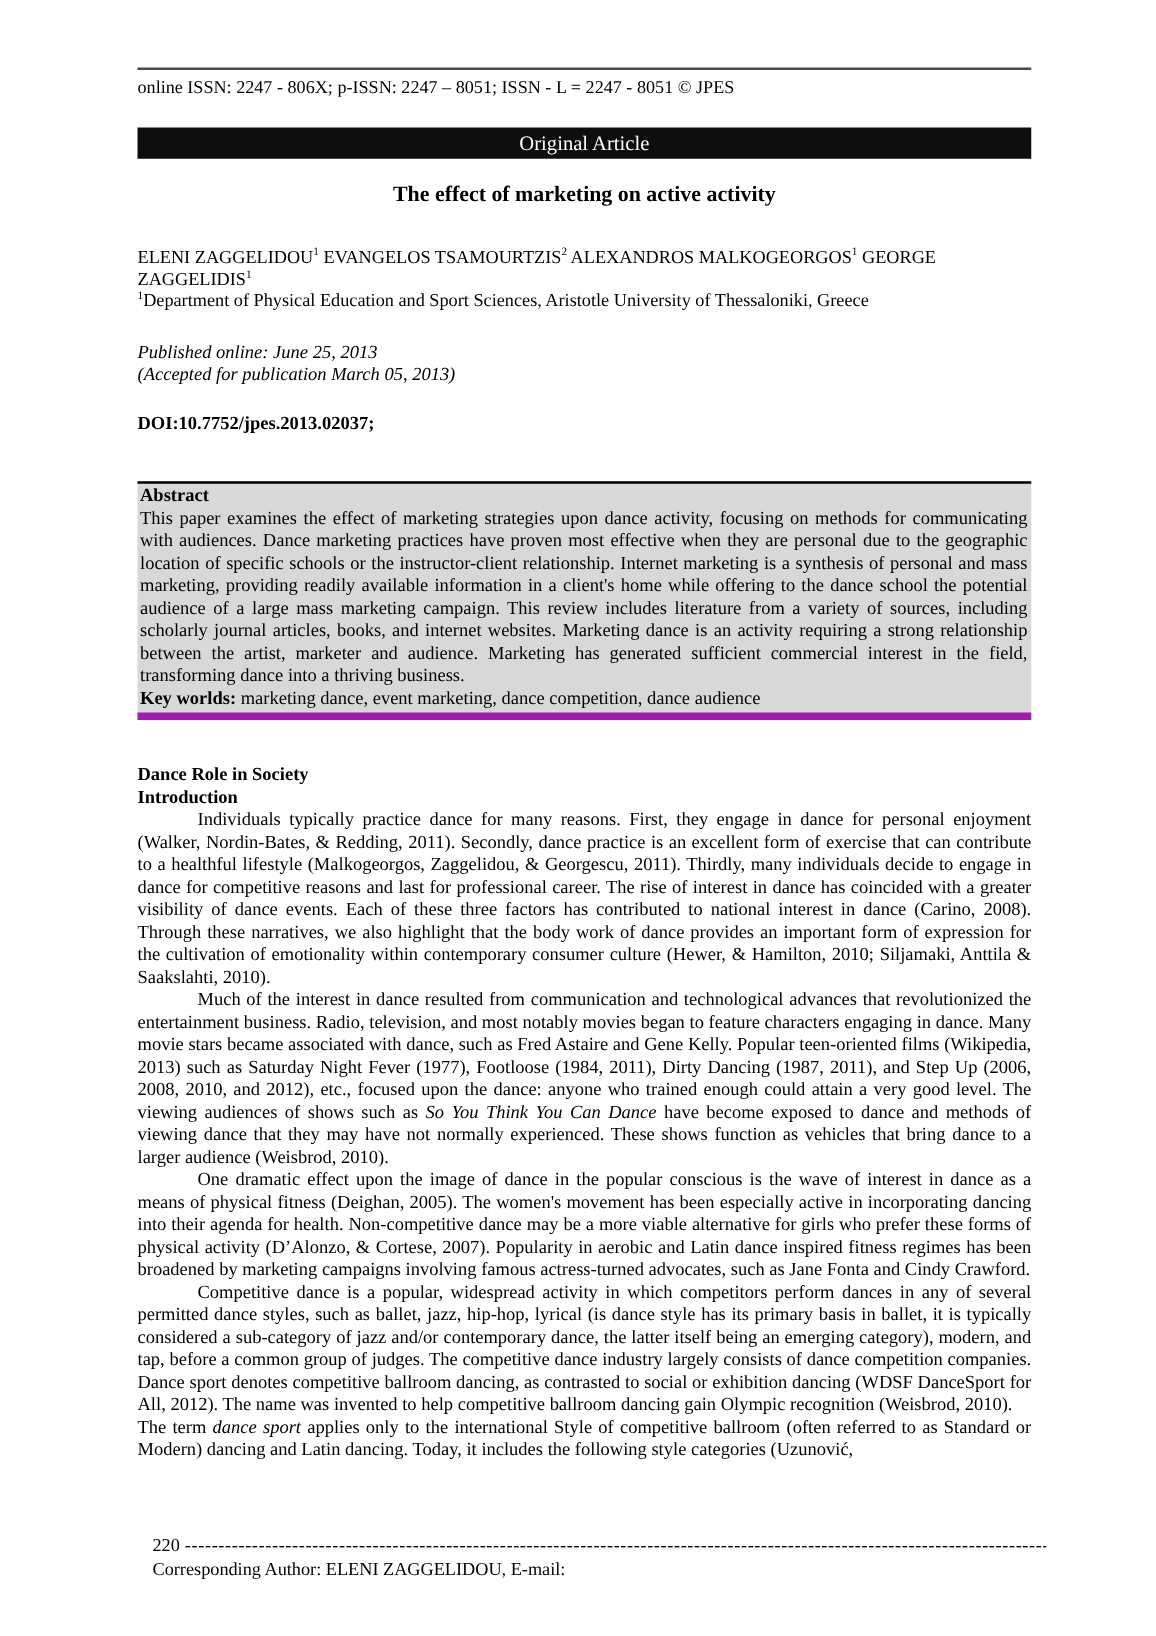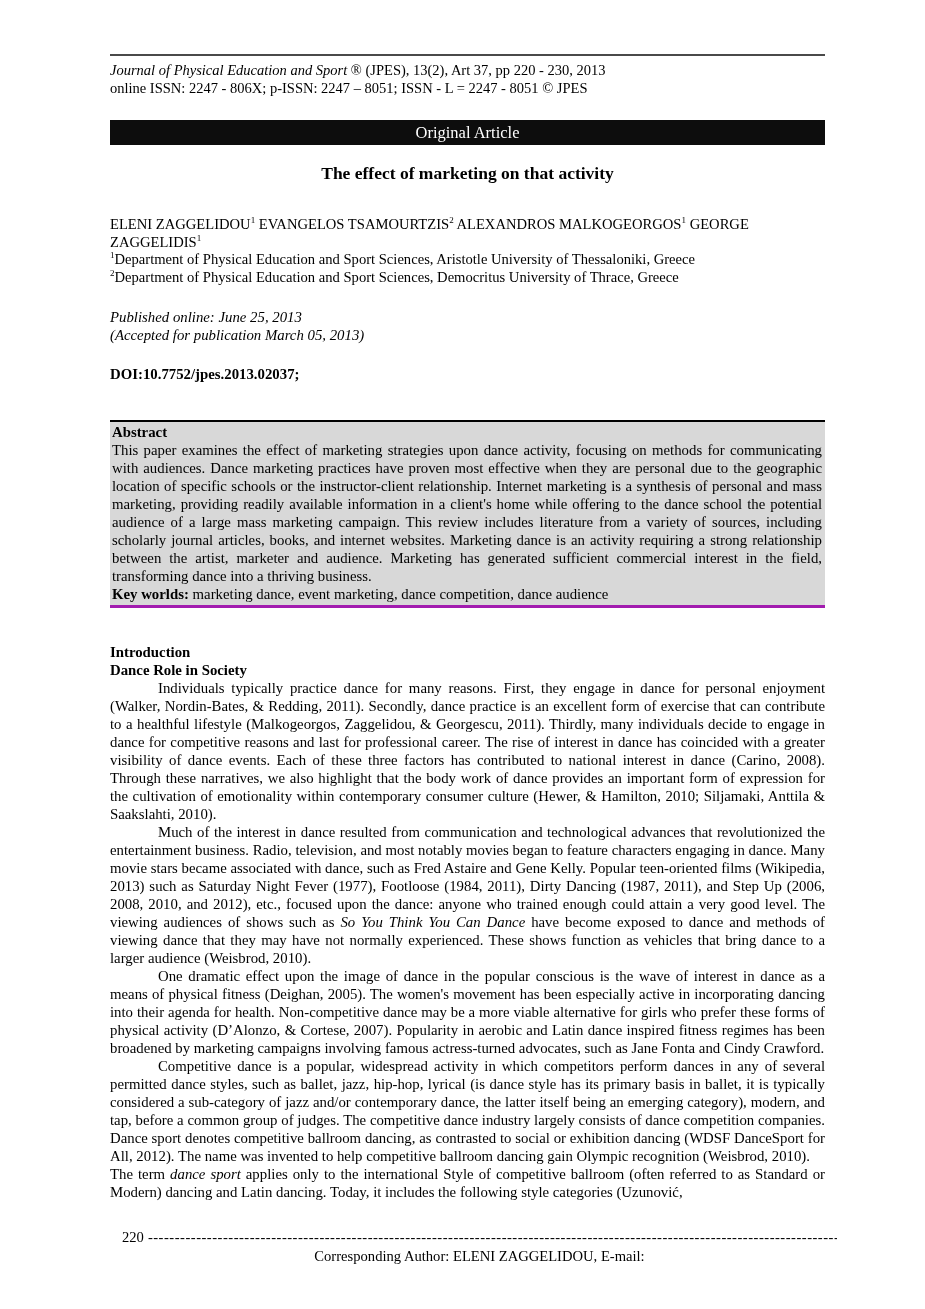--- a/index.html
+++ b/index.html
@@ -69,21 +69,21 @@
   }
   .doi {
     margin-top: 22px;
     font-weight: bold;
     font-size: 14.8px;
   }
   .abstract-box {
     margin-top: 37px;
     background: #d8d8d8;
     border-top: 2px solid #000000;
-    border-bottom: 3px solid #a21caf;
+    border-bottom: 6px solid #a21caf;
     padding: 1px 3px 2px 2px;
     font-size: 14.8px;
     line-height: 18px;
   }
   .just { text-align: justify; }
   .body-text {
     margin-top: 35px;
     font-size: 14.8px;
     line-height: 18px;
   }
@@ -101,66 +101,63 @@
     display: flex;
     white-space: nowrap;
   }
   .dash-line .num { flex: 0 0 auto; padding-right: 4px; }
   .dash-line .dashes {
     flex: 1 1 auto;
     overflow: hidden;
     letter-spacing: 0.5px;
   }
   .corresponding {
-    text-align: center;
     margin-top: 1px;
   }
 </style>
 </head>
 <body>
 
 <div class="page">
   <div class="content">
 
     <div class="top-rule"></div>
 
     <div class="journal-header">
-      <div><span class="italic">Journal of Physical Education and Sport </span><span>® (JPES), 13(2), Art 37,  pp 220 - 230, 2013</span></div>
       <div>online ISSN: 2247 - 806X; p-ISSN: 2247 – 8051; ISSN - L = 2247 - 8051 © JPES</div>
     </div>
 
     <div class="banner">
       <span>Original Article</span>
     </div>
 
-    <h1 class="title">The effect of marketing on that activity</h1>
+    <h1 class="title">The effect of marketing on active activity</h1>
 
     <div class="authors"><span>ELENI ZAGGELIDOU</span><sup>1</sup><span> EVANGELOS TSAMOURTZIS</span><sup>2</sup><span> ALEXANDROS MALKOGEORGOS</span><sup>1</sup><span> GEORGE ZAGGELIDIS</span><sup>1</sup></div>
 
     <div class="affiliations">
       <div><sup>1</sup><span>Department of Physical Education and Sport Sciences, Aristotle University of Thessaloniki, Greece</span></div>
-      <div><sup>2</sup><span>Department of Physical Education and Sport Sciences, Democritus University of Thrace, Greece</span></div>
     </div>
 
     <div class="pub-block">
       <div>Published online: June 25,  2013</div>
       <div>(Accepted for publication March 05, 2013)</div>
     </div>
 
     <div class="doi">DOI:10.7752/jpes.2013.02037;</div>
 
     <div class="abstract-box">
       <div class="bold">Abstract</div>
       <div class="just">This paper examines the effect of marketing strategies upon dance activity, focusing on methods for communicating with audiences. Dance marketing practices have proven most effective when they are personal due to the geographic location of specific schools or the instructor-client relationship. Internet marketing is a synthesis of personal and mass marketing, providing readily available information in a client's home while offering to the dance school the potential audience of a large mass marketing campaign. This review includes literature from a variety of sources, including scholarly journal articles, books, and internet websites. Marketing dance is an activity requiring a strong relationship between the artist, marketer and audience. Marketing has generated sufficient commercial interest in the field, transforming dance into a thriving business.</div>
       <div><span class="bold">Key worlds:</span><span> marketing dance, event marketing, dance competition, dance audience</span></div>
     </div>
 
     <div class="body-text">
+      <div class="bold">Dance Role in Society</div>
       <div class="bold">Introduction</div>
-      <div class="bold">Dance Role in Society</div>
       <p class="indent just">Individuals typically practice dance for many reasons. First, they engage in dance for personal enjoyment (Walker, Nordin-Bates, &amp; Redding, 2011). Secondly, dance practice is an excellent form of exercise that can contribute to a healthful lifestyle (Malkogeorgos, Zaggelidou, &amp; Georgescu, 2011). Thirdly, many individuals decide to engage in dance for competitive reasons and last for professional career. The rise of interest in dance has coincided with a greater visibility of dance events. Each of these three factors has contributed to national interest in dance (Carino, 2008). Through these narratives, we also highlight that the body work of dance provides an important form of expression for the cultivation of emotionality within contemporary consumer culture (Hewer, &amp; Hamilton, 2010; Siljamaki, Anttila &amp; Saakslahti, 2010).</p>
       <p class="indent just"><span>Much of the interest in dance resulted from communication and technological advances that revolutionized the entertainment business. Radio, television, and most notably movies began to feature characters engaging in dance. Many movie stars became associated with dance, such as Fred Astaire and Gene Kelly. Popular teen-oriented films (Wikipedia, 2013) such as Saturday Night Fever (1977), Footloose (1984, 2011), Dirty Dancing (1987, 2011), and Step Up (2006, 2008, 2010, and 2012), etc., focused upon the dance: anyone who trained enough could attain a very good level. The viewing audiences of shows such as </span><i>So You Think You Can Dance</i><span> have become exposed to dance and methods of viewing dance that they may have not normally experienced. These shows function as vehicles that bring dance to a larger audience (Weisbrod, 2010).</span></p>
       <p class="indent just">One dramatic effect upon the image of dance in the popular conscious is the wave of interest in dance as a means of physical fitness (Deighan, 2005). The women's movement has been especially active in incorporating dancing into their agenda for health. Non-competitive dance may be a more viable alternative for girls who prefer these forms of physical activity (D’Alonzo, &amp; Cortese, 2007). Popularity in aerobic and Latin dance inspired fitness regimes has been broadened by marketing campaigns involving famous actress-turned advocates, such as Jane Fonta and Cindy Crawford.</p>
       <p class="indent just">Competitive  dance is a popular, widespread activity  in which competitors perform dances in any of several permitted dance styles, such as ballet, jazz, hip-hop, lyrical (is dance style has its primary basis in ballet, it is typically considered a sub-category of jazz and/or contemporary dance, the latter itself being an emerging category),  modern,  and  tap,  before  a common group of judges. The competitive dance industry largely consists of dance competition companies. Dance sport denotes competitive ballroom dancing, as contrasted to social or exhibition dancing (WDSF DanceSport for All, 2012). The name was invented to help competitive ballroom dancing gain Olympic recognition (Weisbrod, 2010).</p>
       <p class="just"><span>The term </span><i>dance sport</i><span> applies only to the international Style of competitive ballroom (often referred to as Standard or Modern) dancing and Latin dancing. Today, it includes the following style categories (Uzunović,</span></p>
     </div>
 
   </div>
 
   <div class="footer">

